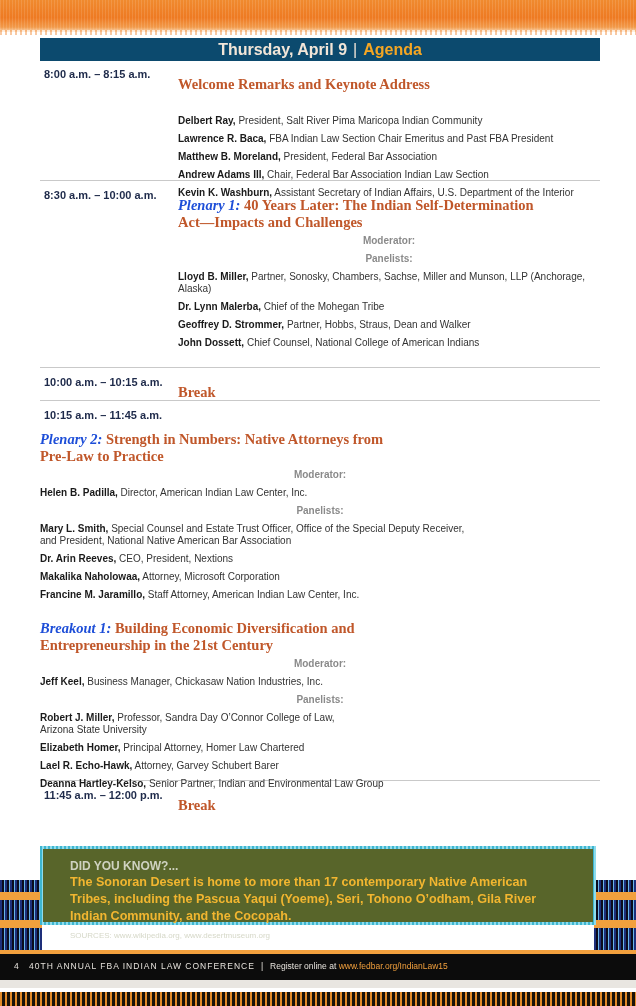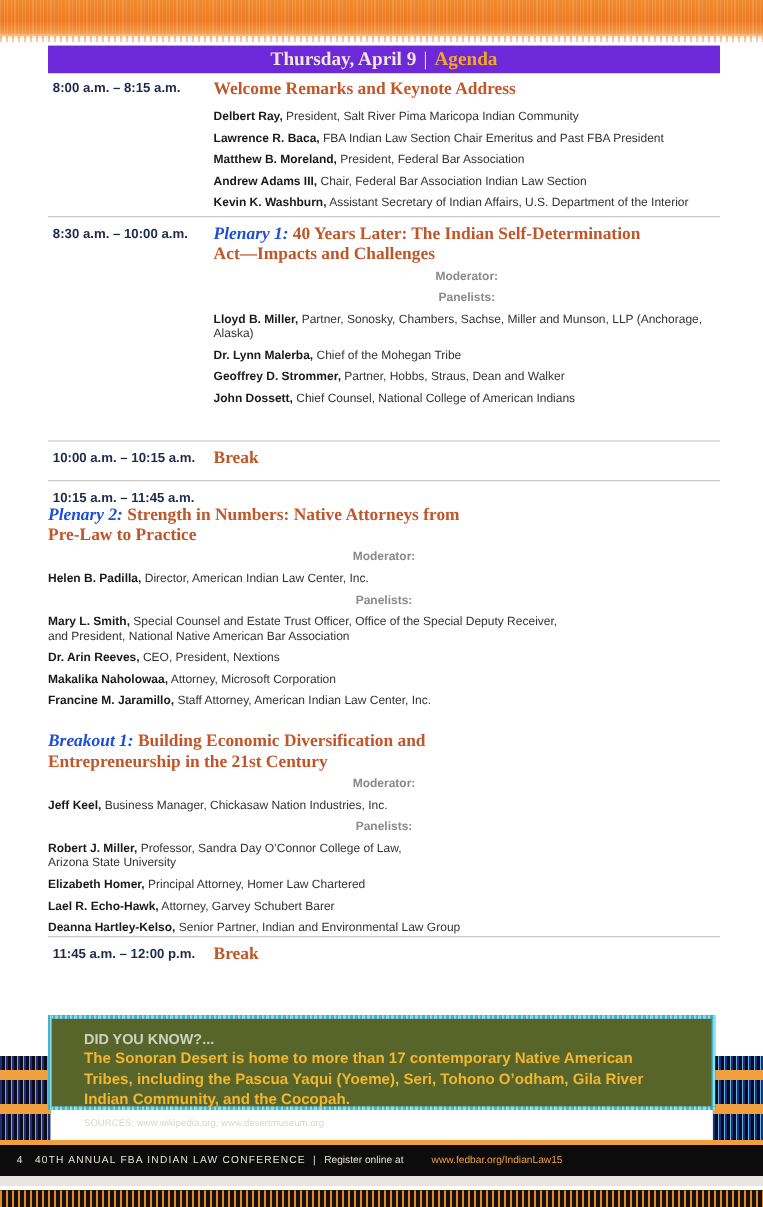--- a/index.html
+++ b/index.html
@@ -13,38 +13,38 @@
       linear-gradient(180deg, #f08a2e 0%, #ee7a22 55%, #f29a4a 85%, #fbd9b5 100%);
   }
   .top-band::after {
     content: ""; position: absolute; left: 0; right: 0; bottom: -3px; height: 5px;
     background: repeating-linear-gradient(90deg, #f4a565 0 2px, #ffffff 2px 5px);
     opacity: 0.6;
   }
 
   .header-bar {
     position: absolute; left: 40px; top: 38px; width: 560px; height: 23px;
-    background: #6d28d9; text-align: center;
-    font-family: Liberation Serif, serif; font-weight: bold;
+    background: #0c4a6e; text-align: center;
+    font-family: Liberation Sans, sans-serif; font-weight: bold;
     font-size: 16px; line-height: 23px; color: #f3e6d8;
   }
   .header-bar .sep { margin: 0 6px; font-weight: normal; }
   .header-bar .accent { color: #f5a623; }
 
   .agenda { position: absolute; left: 40px; top: 64px; width: 560px; }
   .row { display: flex; border-bottom: 1px solid #c9c9c9; }
   .row.last { border-bottom: none; }
   .time {
     width: 138px; flex: none; padding-left: 4px;
     font-size: 11px; font-weight: bold; color: #1e2a4a; white-space: nowrap;
   }
   .content { flex: 1; }
   .title {
     font-family: "Liberation Serif", "DejaVu Serif", serif; font-weight: bold;
-    font-size: 14.5px; line-height: 17px; color: #c0572a;
+    font-size: 14.5px; line-height: 17px; color: #c0572a; margin-top: 10px;
   }
   .title .prefix { color: #1d4ed8; font-style: italic; }
   .label { font-size: 10px; font-weight: bold; color: #8a8a8a; line-height: 12px; margin-top: 4px; text-align: center; }
   .person { font-size: 10px; line-height: 12px; color: #333333; margin-top: 6px; }
   .person .name { font-weight: bold; color: #1a1a1a; }
 
   .did-you-know {
     position: absolute; left: 40px; top: 846px; width: 556px; height: 79px;
     background: #58652a;
     border: 3px solid #3eb6d0;
@@ -71,39 +71,39 @@
   }
   .footer-band::after {
     content: ""; position: absolute; left: 0; right: 0; bottom: 0; height: 14px;
     background: repeating-linear-gradient(90deg, #e38a28 0 2px, #1a1208 2px 5px);
   }
   .footer-text {
     position: absolute; left: 14px; top: 960px; font-size: 8.5px; line-height: 12px;
     color: #e6e2dc; letter-spacing: 1px;
   }
   .footer-text .register { letter-spacing: 0; }
-  .footer-text .url { color: #f2a03d; letter-spacing: 0; margin-left: 21px; }
+  .footer-text .url { color: #f2a03d; letter-spacing: 0; }
   .footer-text .bar { margin: 0 6px; }
 </style>
 </head>
 <body>
 
 <div class="top-band"></div>
 
 <div class="header-bar">
   <span>Thursday, April 9</span><span class="sep">|</span><span class="accent">Agenda</span>
 </div>
 
 <div class="agenda">
 
   <div class="row" style="height:117px; padding-top:2px;">
     <div class="time" style="padding-top:2px;">8:00 a.m. – 8:15 a.m.</div>
     <div class="content">
       <div class="title">Welcome Remarks and Keynote Address</div>
-      <div class="person" style="margin-top:9px;"><span class="name">Delbert Ray,</span><span> President, Salt River Pima Maricopa Indian Community</span></div>
+      <div class="person" style="margin-top:22px;"><span class="name">Delbert Ray,</span><span> President, Salt River Pima Maricopa Indian Community</span></div>
       <div class="person"><span class="name">Lawrence R. Baca,</span><span> FBA Indian Law Section Chair Emeritus and Past FBA President</span></div>
       <div class="person"><span class="name">Matthew B. Moreland,</span><span> President, Federal Bar Association</span></div>
       <div class="person"><span class="name">Andrew Adams III,</span><span> Chair, Federal Bar Association Indian Law Section</span></div>
       <div class="person"><span class="name">Kevin K. Washburn,</span><span> Assistant Secretary of Indian Affairs, U.S. Department of the Interior</span></div>
     </div>
   </div>
 
   <div class="row" style="height:187px; padding-top:6px;">
     <div class="time" style="padding-top:2px;">8:30 a.m. – 10:00 a.m.</div>
     <div class="content">

